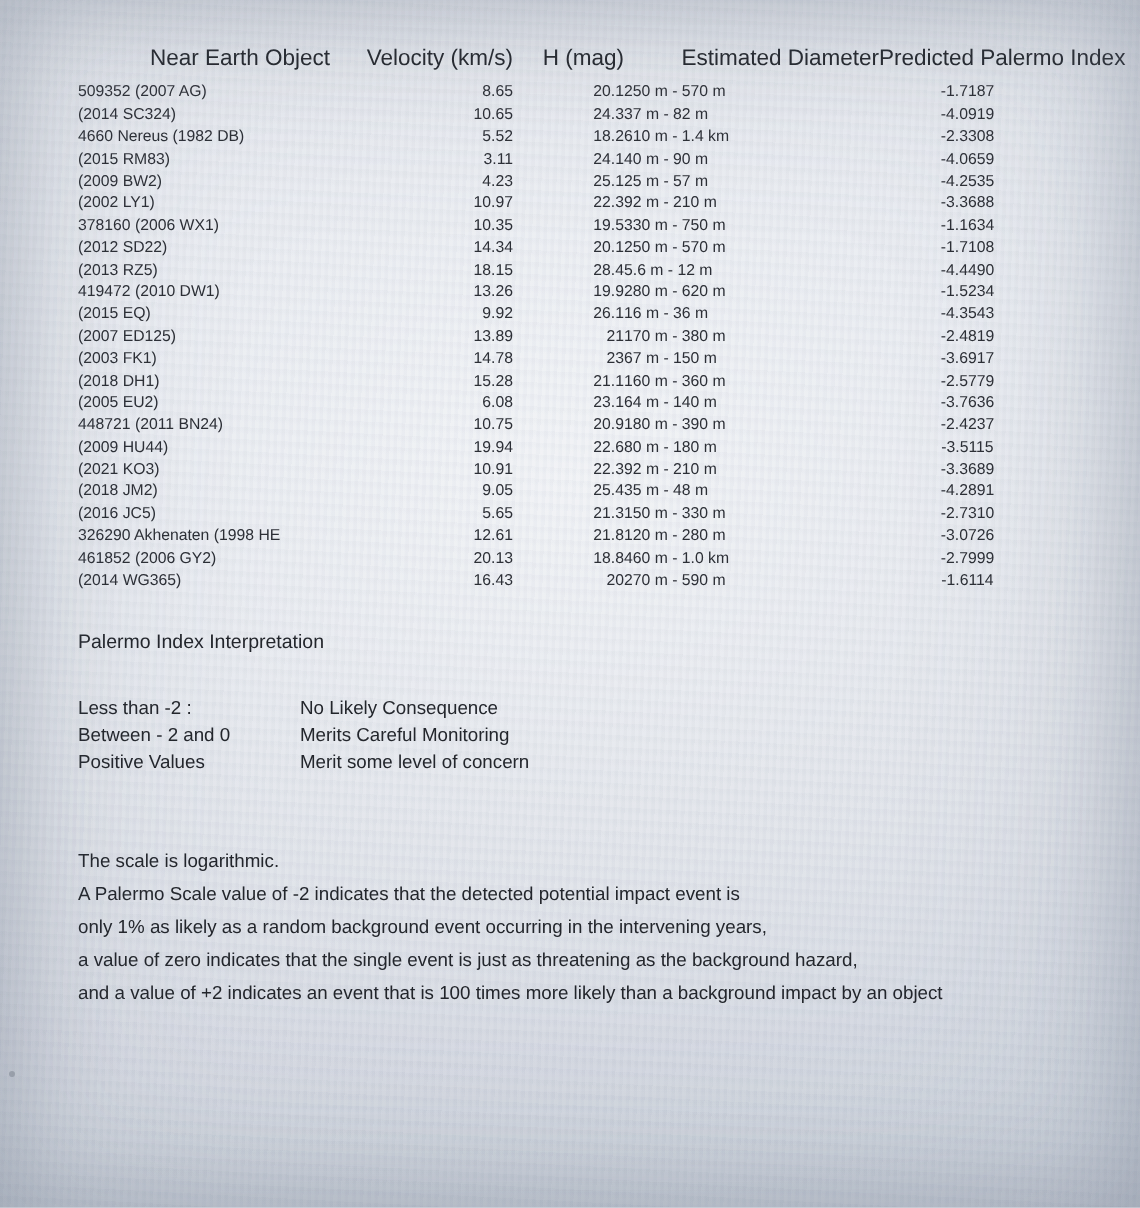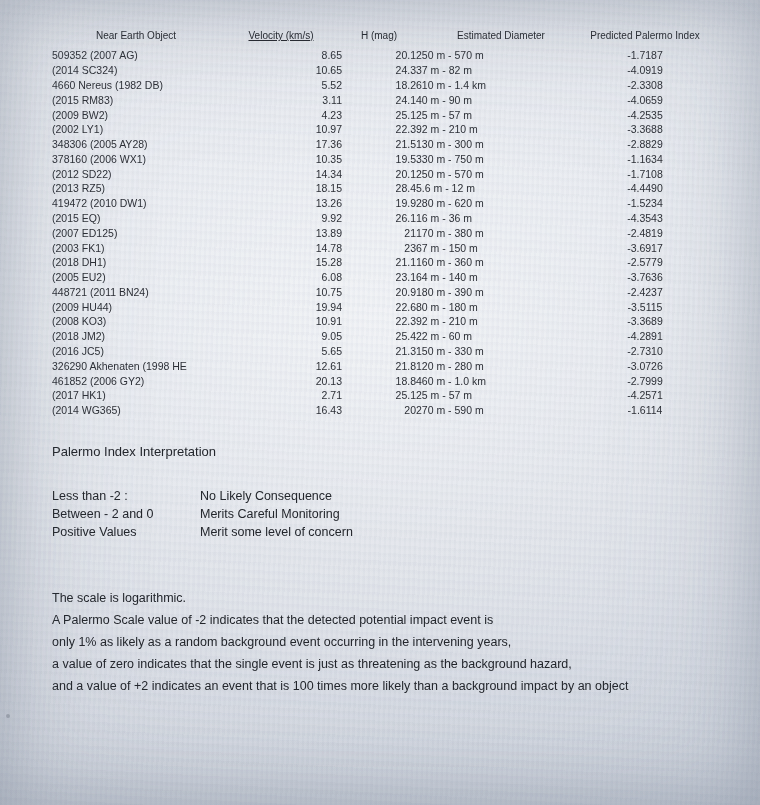--- a/index.html
+++ b/index.html
@@ -60,28 +60,28 @@
   }
 
   
   table.neo {
     border-collapse: collapse;
     width: 652px;
     table-layout: fixed;
   }
   table.neo th {
     font-weight: normal;
-    font-size: 10px;
+    font-size: 15px;
     color: #23262c;
     padding: 0 0 7px 0;
-    text-align: center;
+    text-align: right;
     white-space: nowrap;
   }
   th.c-name   { width: 168px; }
-  th.c-vel    { width: 122px; text-align: center; text-decoration: underline; }
+  th.c-vel    { width: 122px; text-align: center; }
   th.c-hmag   { width:  74px; text-align: left; margin-top: 20px; }
   th.c-diam   { width: 170px; text-align: center; }
   th.c-pi     { width: 118px; text-align: right; }
 
   table.neo td {
     font-size: 10.5px;
     color: #2c2f36;
     padding: 1.4px 0;
     white-space: nowrap;
     vertical-align: baseline;
@@ -178,27 +178,20 @@
             <td class="c-pi">-4.2535</td>
           </tr>
           <tr>
             <td class="c-name">(2002 LY1)</td>
             <td class="c-vel">10.97</td>
             <td class="c-hmag">22.3</td>
             <td class="c-diam">92 m -  210 m</td>
             <td class="c-pi">-3.3688</td>
           </tr>
           <tr>
-            <td class="c-name">348306 (2005 AY28)</td>
-            <td class="c-vel">17.36</td>
-            <td class="c-hmag">21.5</td>
-            <td class="c-diam">130 m -  300 m</td>
-            <td class="c-pi">-2.8829</td>
-          </tr>
-          <tr>
             <td class="c-name">378160 (2006 WX1)</td>
             <td class="c-vel">10.35</td>
             <td class="c-hmag">19.5</td>
             <td class="c-diam">330 m -  750 m</td>
             <td class="c-pi">-1.1634</td>
           </tr>
           <tr>
             <td class="c-name">(2012 SD22)</td>
             <td class="c-vel">14.34</td>
             <td class="c-hmag">20.1</td>
@@ -262,31 +255,31 @@
             <td class="c-pi">-2.4237</td>
           </tr>
           <tr>
             <td class="c-name">(2009 HU44)</td>
             <td class="c-vel">19.94</td>
             <td class="c-hmag">22.6</td>
             <td class="c-diam">80 m -  180 m</td>
             <td class="c-pi">-3.5115</td>
           </tr>
           <tr>
-            <td class="c-name">(2008 KO3)</td>
+            <td class="c-name">(2021 KO3)</td>
             <td class="c-vel">10.91</td>
             <td class="c-hmag">22.3</td>
             <td class="c-diam">92 m -  210 m</td>
             <td class="c-pi">-3.3689</td>
           </tr>
           <tr>
             <td class="c-name">(2018 JM2)</td>
             <td class="c-vel">9.05</td>
             <td class="c-hmag">25.4</td>
-            <td class="c-diam">22 m -   60 m</td>
+            <td class="c-diam">35 m -   48 m</td>
             <td class="c-pi">-4.2891</td>
           </tr>
           <tr>
             <td class="c-name">(2016 JC5)</td>
             <td class="c-vel">5.65</td>
             <td class="c-hmag">21.3</td>
             <td class="c-diam">150 m -  330 m</td>
             <td class="c-pi">-2.7310</td>
           </tr>
           <tr>
@@ -295,27 +288,20 @@
             <td class="c-hmag">21.8</td>
             <td class="c-diam">120 m -  280 m</td>
             <td class="c-pi">-3.0726</td>
           </tr>
           <tr>
             <td class="c-name">461852 (2006 GY2)</td>
             <td class="c-vel">20.13</td>
             <td class="c-hmag">18.8</td>
             <td class="c-diam">460 m -  1.0 km</td>
             <td class="c-pi">-2.7999</td>
-          </tr>
-          <tr>
-            <td class="c-name">(2017 HK1)</td>
-            <td class="c-vel">2.71</td>
-            <td class="c-hmag">25.1</td>
-            <td class="c-diam">25 m -   57 m</td>
-            <td class="c-pi">-4.2571</td>
           </tr>
           <tr>
             <td class="c-name">(2014 WG365)</td>
             <td class="c-vel">16.43</td>
             <td class="c-hmag">20</td>
             <td class="c-diam">270 m -  590 m</td>
             <td class="c-pi">-1.6114</td>
           </tr>
         </tbody>
     </table>

